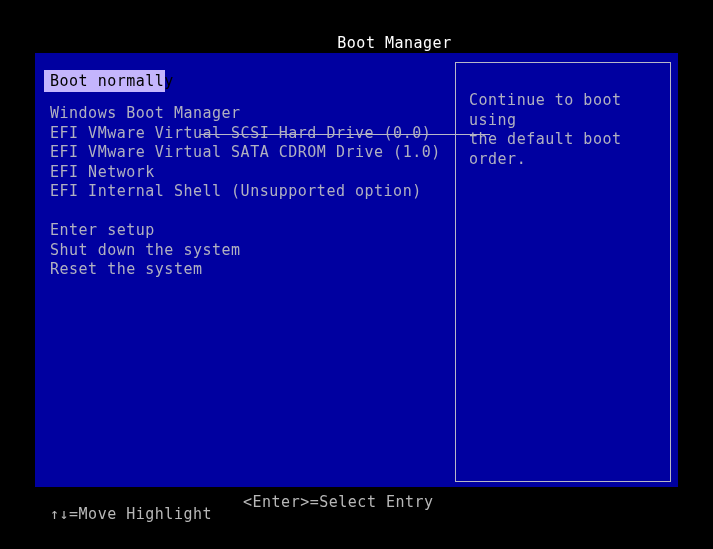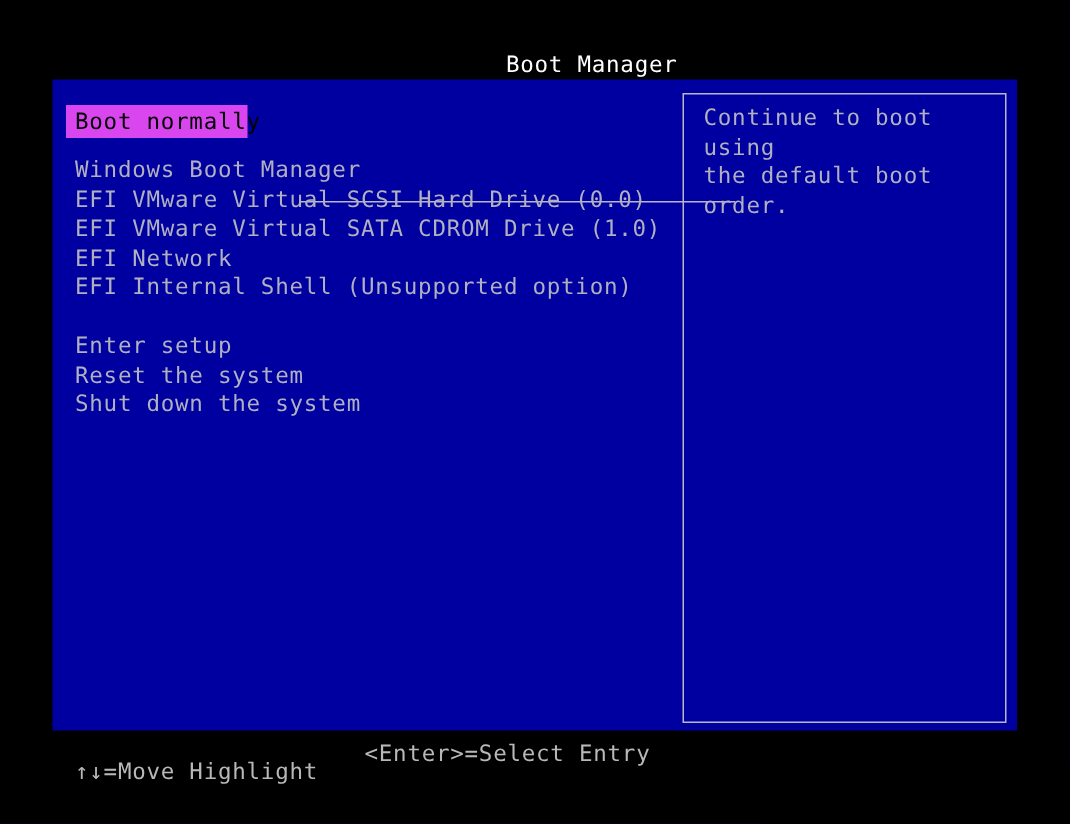--- a/index.html
+++ b/index.html
@@ -48,21 +48,21 @@
     width: 290px;
     height: 1px;
     background: #b8b8c8;
   }
   #highlight-row {
     position: absolute;
     left: 44px;
     top: 70px;
     width: 121px;
     height: 22px;
-    background: #d946ef;
+    background: #c4b5fd;
     color: #000000;
     font-size: 15px;
     line-height: 22px;
     padding-left: 6px;
     box-sizing: border-box;
     white-space: pre;
     letter-spacing: 0.5px;
   }
   #menu-list {
     position: absolute;
@@ -86,21 +86,21 @@
     left: 455px;
     top: 62px;
     width: 216px;
     height: 420px;
     border: 1px solid #b8b8c8;
     box-sizing: border-box;
   }
   #help-text {
     position: absolute;
     left: 13px;
-    top: 6px;
+    top: 28px;
     width: 190px;
     color: #b0b0c0;
     font-size: 15px;
     line-height: 19.5px;
     white-space: pre-line;
     letter-spacing: 0.5px;
   }
   #footer {
     position: absolute;
     left: 0;
@@ -138,22 +138,22 @@
   <div id="highlight-row">Boot normally</div>
 
   <div id="menu-list">
       <div class="menu-item">Windows Boot Manager</div>
       <div class="menu-item">EFI VMware Virtual SCSI Hard Drive (0.0)</div>
       <div class="menu-item">EFI VMware Virtual SATA CDROM Drive (1.0)</div>
       <div class="menu-item">EFI Network</div>
       <div class="menu-item">EFI Internal Shell (Unsupported option)</div>
       <div class="menu-spacer"></div>
       <div class="menu-item">Enter setup</div>
+      <div class="menu-item">Shut down the system</div>
       <div class="menu-item">Reset the system</div>
-      <div class="menu-item">Shut down the system</div>
     </div>
 
   <div id="help-panel">
     <div id="help-text">Continue to boot using
 the default boot order.</div>
   </div>
 
   <div id="footer">
     <span class="footer-hint-1">↑↓=Move Highlight</span>
     <span class="footer-hint-2">&lt;Enter&gt;=Select Entry</span>

